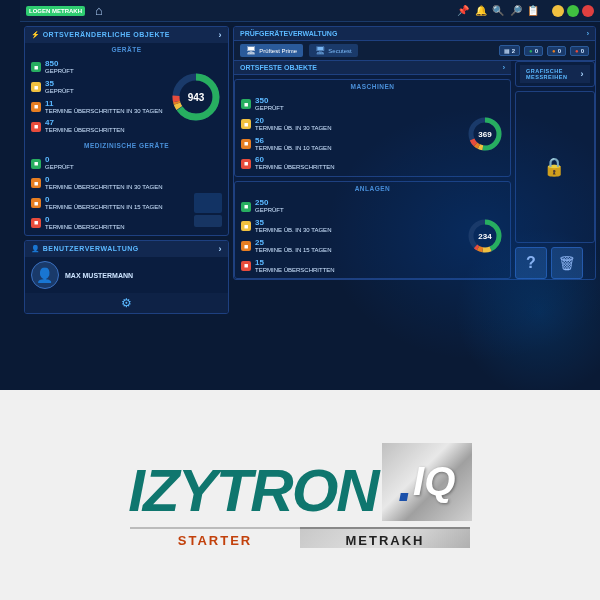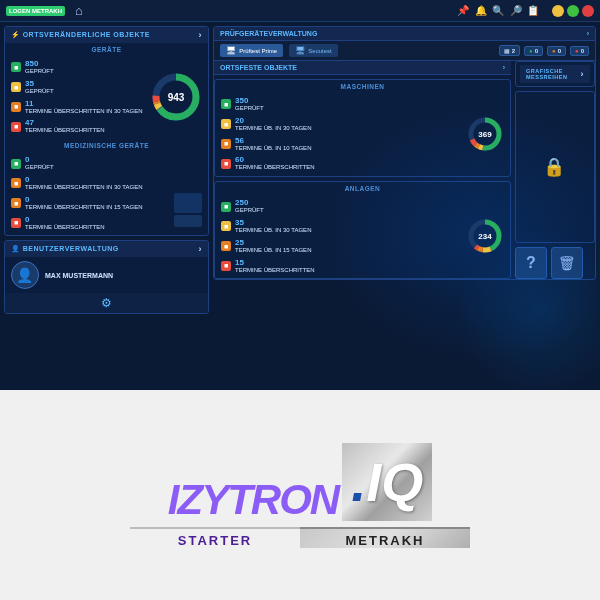--- a/index.html
+++ b/index.html
@@ -12,20 +12,21 @@
       position: relative;
     }
 
     
     #app-screenshot {
       width: 600px;
       height: 390px;
       background: #0a1a35;
       position: relative;
       overflow: hidden;
+      padding-left: 20px;
     }
 
     
     #app-screenshot::before {
       content: '';
       position: absolute;
       inset: 0;
       background:
         radial-gradient(ellipse 220px 180px at 80% 60%, rgba(0,80,180,0.25) 0%, transparent 70%),
         radial-gradient(ellipse 120px 120px at 90% 80%, rgba(0,120,220,0.18) 0%, transparent 70%);
@@ -367,39 +368,39 @@
     }
 
     .brand-row {
       display: flex;
       align-items: flex-end;
       gap: 0;
       margin-bottom: 4px;
     }
 
     .brand-izytron {
-      font-size: 42px;
+      font-size: 60px;
       font-weight: 900;
       font-style: italic;
-      color: #8b5cf6;
+      color: #0f766e;
       letter-spacing: -2px;
       line-height: 1;
     }
 
     .brand-iq-box {
       background: linear-gradient(135deg, #c0c0c0 0%, #e8e8e8 40%, #a0a0a0 60%, #d0d0d0 100%);
       width: 90px;
       height: 78px;
       display: flex;
       align-items: center;
       justify-content: center;
       margin-left: 4px;
     }
     .brand-iq-text {
-      font-size: 54px;
+      font-size: 40px;
       font-weight: 900;
       color: #fff;
       text-shadow: 1px 1px 3px rgba(0,0,0,0.4);
       font-style: italic;
     }
     .brand-dot {
       font-size: 54px;
       font-weight: 900;
       color: #1a50aa;
       font-style: italic;
@@ -408,21 +409,21 @@
     .brand-subtitle-row {
       display: flex;
       width: 340px;
       margin-top: 2px;
     }
     .brand-starter {
       flex: 1;
       text-align: center;
       font-size: 13px;
       font-weight: bold;
-      color: #4c1d95;
+      color: #c2410c;
       letter-spacing: 2px;
       border-top: 2px solid #bbb;
       padding-top: 4px;
     }
     .brand-business {
       flex: 1;
       text-align: center;
       font-size: 13px;
       font-weight: bold;
       color: #222;

